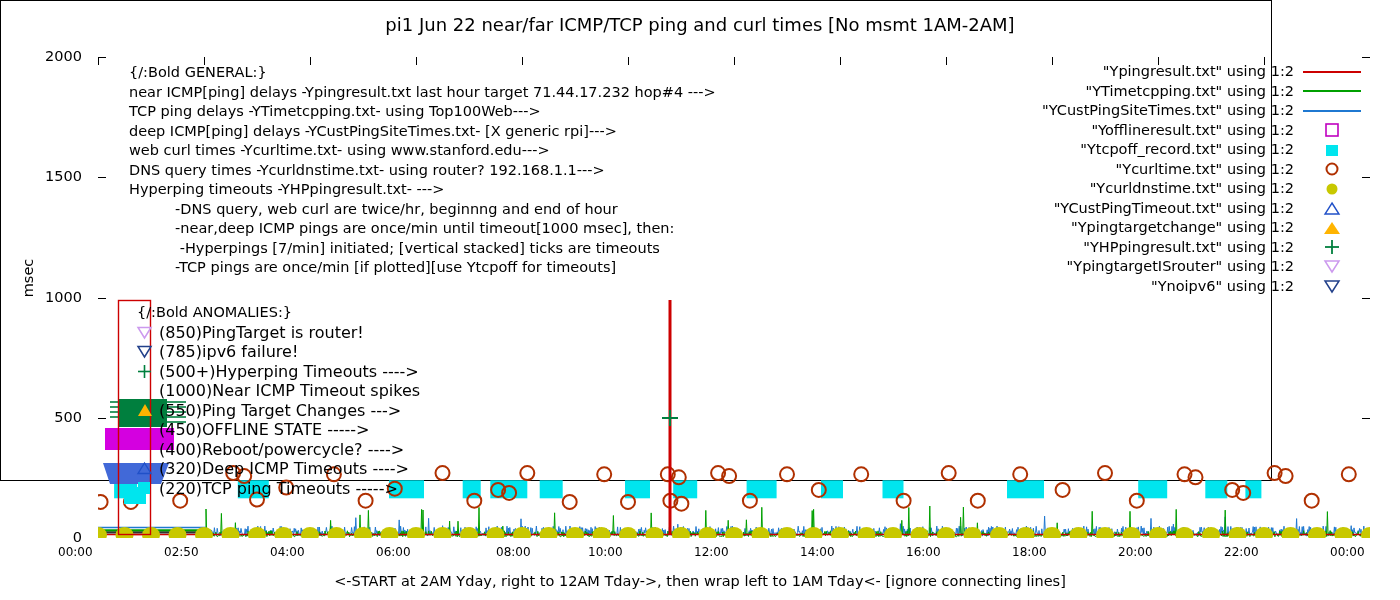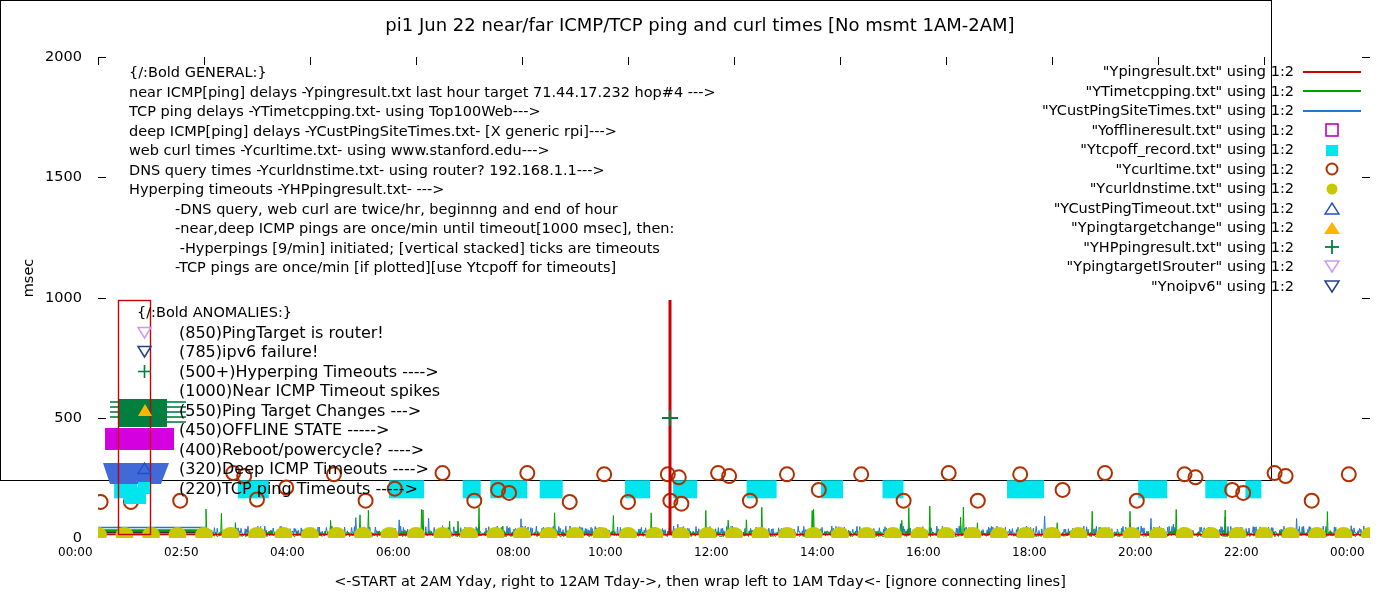--- a/index.html
+++ b/index.html
@@ -10,21 +10,21 @@
   #plot-frame{left:98px;top:57px;width:1272px;height:481px;border:1px solid #000;box-sizing:border-box;}
   #plot-clip{position:absolute;left:98px;top:57px;width:1272px;height:481px;overflow:hidden;}
   .ytick-label{right:1318px;text-align:right;font-size:14.5px;width:120px;transform:translateY(-9px);}
   .xtick-label{font-size:12px;text-align:left;width:80px;transform:translateX(-40px);}
   #ylabel{left:-12px;top:270px;width:80px;text-align:center;font-size:14.5px;
           transform:rotate(-90deg);transform-origin:center;}
   #xcaption{left:0;top:573px;width:1400px;text-align:center;font-size:14.5px;white-space:nowrap;}
   .ann-line{font-size:14.5px;white-space:pre;line-height:19.5px;}
   #general-block{left:129px;top:63px;}
   #anomalies-block{left:129px;top:303px;margin-left:8px;}
-  .anom-row{display:flex;align-items:center;height:19.5px;white-space:pre;gap:20px;}
+  .anom-row{display:flex;align-items:center;height:19.5px;white-space:pre;}
   .anom-gly{display:inline-block;width:22px;text-align:center;flex:0 0 22px;}
   #legend{right:38px;top:62px;text-align:right;font-size:14.5px;line-height:19.5px;}
   .leg-row{display:flex;align-items:center;justify-content:flex-end;height:19.5px;white-space:nowrap;}
   .leg-txt{padding-right:8px;}
   .leg-key{width:60px;flex:0 0 60px;display:flex;align-items:center;justify-content:center;height:19.5px;}
   .leg-line{width:58px;height:2px;}
   svg{display:block;overflow:visible;}
 </style>
 </head>
 <body>
@@ -260,21 +260,21 @@
 <div class="abs" id="general-block">
   <div class="ann-line">{/:Bold GENERAL:}</div>
   <div class="ann-line">near ICMP[ping] delays -Ypingresult.txt last hour target 71.44.17.232 hop#4 ---&gt;</div>
   <div class="ann-line">TCP ping delays -YTimetcpping.txt- using Top100Web---&gt;</div>
   <div class="ann-line">deep ICMP[ping] delays -YCustPingSiteTimes.txt- [X generic rpi]---&gt;</div>
   <div class="ann-line">web curl times -Ycurltime.txt- using www.stanford.edu---&gt;</div>
   <div class="ann-line">DNS query times -Ycurldnstime.txt- using router? 192.168.1.1---&gt;</div>
   <div class="ann-line">Hyperping timeouts -YHPpingresult.txt- ---&gt;</div>
   <div class="ann-line">          -DNS query, web curl are twice/hr, beginnng and end of hour</div>
   <div class="ann-line">          -near,deep ICMP pings are once/min until timeout[1000 msec], then:</div>
-  <div class="ann-line">           -Hyperpings [9/min] initiated; [vertical stacked] ticks are timeouts</div>
+  <div class="ann-line">           -Hyperpings [7/min] initiated; [vertical stacked] ticks are timeouts</div>
   <div class="ann-line">          -TCP pings are once/min [if plotted][use Ytcpoff for timeouts]</div>
 </div>
 
 <div class="abs" id="anomalies-block">
   <div class="ann-line">{/:Bold ANOMALIES:}</div>
 
   <div class="anom-row">
     <span class="anom-gly">
       <svg width="15" height="13" viewBox="0 0 15 13">
           <path d="M1 1.5 L14 1.5 L7.5 12 Z" fill="none" stroke="#cc99ee" stroke-width="1.5"></path>

